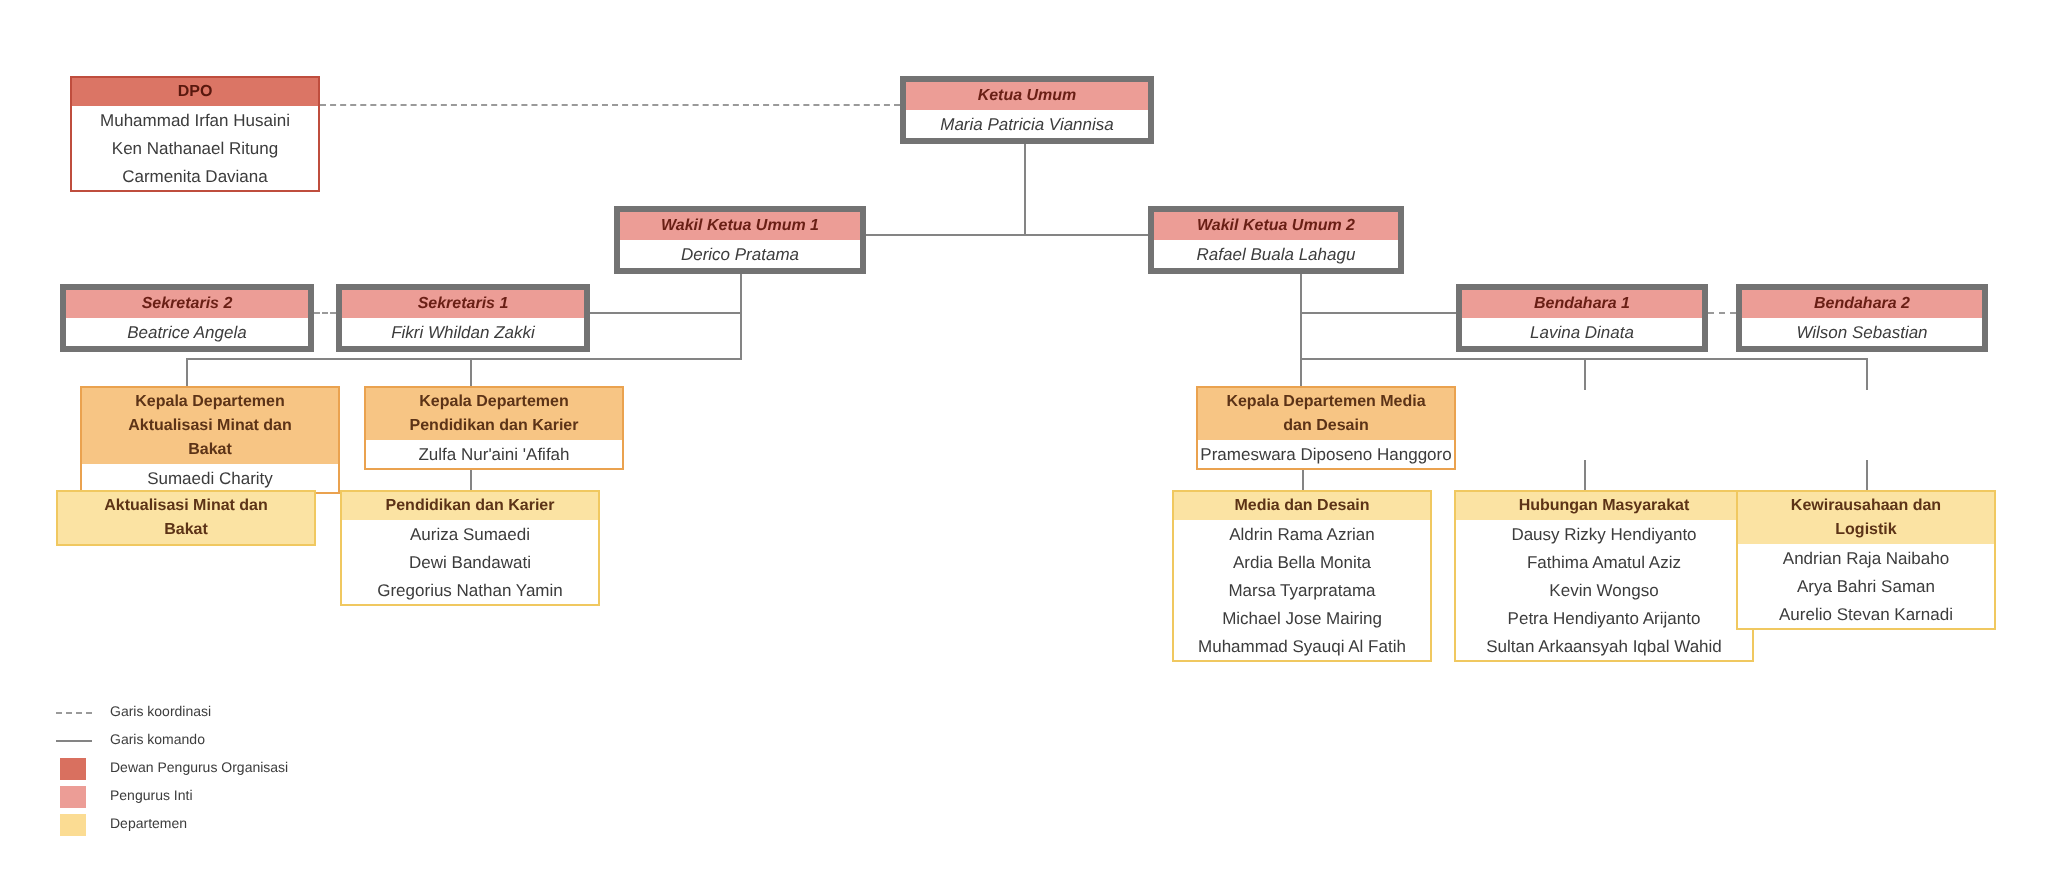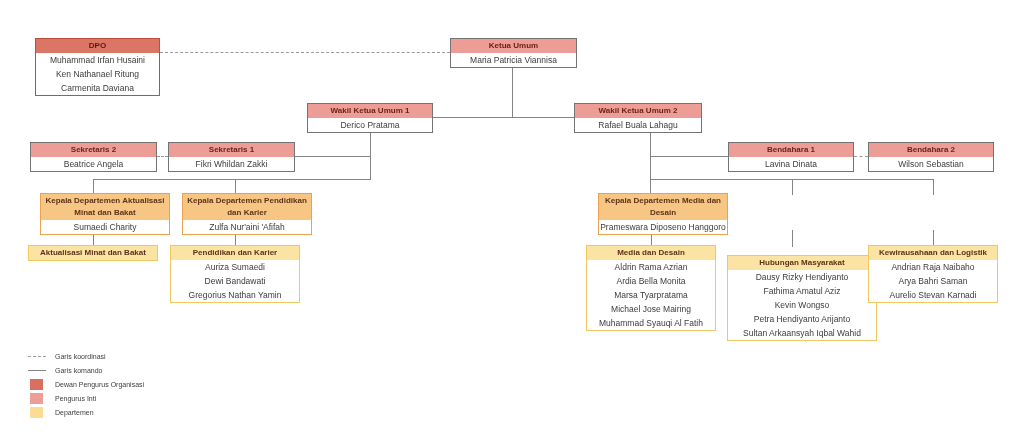--- a/index.html
+++ b/index.html
@@ -3,27 +3,27 @@
 <meta charset="utf-8">
 <style>
   html,body{margin:0;padding:0;background:#fff;}
   #canvas{
     position:relative;width:1024px;height:441px;background:#ffffff;overflow:hidden;
     font-family:"Liberation Sans","DejaVu Sans",sans-serif;
   }
   
   .box{position:absolute;background:#fff;box-sizing:border-box;text-align:center;z-index:2;}
   .box .hdr{
-    font-weight:bold;font-size:8px;line-height:12px;padding:1px 0;
+    font-weight:bold;font-size:8px;line-height:12px;padding:1px 12px;
     min-height:12px;display:flex;align-items:center;justify-content:center;
   }
   .box .row{height:14px;line-height:14px;font-size:8.5px;color:#3c3c3c;white-space:nowrap;overflow:hidden;}
   .box.red    {border:1px solid #bf4d3d;}
   .box.red    .hdr{background:#db7565;color:#59180e;}
-  .box.pink   {border:1px solid #737373;}
+  .box.pink   {border:3px solid #737373;font-style:italic;}
   .box.pink   .hdr{background:#ec9d96;color:#691f15;}
   .box.orange {border:1px solid #eaa24f;margin-left:12px;}
   .box.orange .hdr{background:#f7c584;color:#5c3317;min-height:24px;}
   .box.yellow {border:1px solid #f0c860;}
   .box.yellow .hdr{background:#fbe3a3;color:#5c3317;}
   
   .ln{position:absolute;background:#848484;z-index:1;}
   .dash{position:absolute;border-top:1px dashed #9a9a9a;background:none;z-index:1;}
   
   .legend{position:absolute;left:28px;top:351px;display:flex;flex-direction:column;gap:4px;z-index:2;}
@@ -147,21 +147,21 @@
   <div class="box yellow" style="left:586px;top:245px;width:130px">
     <div class="hdr">Media dan Desain</div>
     <div>
         <div class="row">Aldrin Rama Azrian</div>
         <div class="row">Ardia Bella Monita</div>
         <div class="row">Marsa Tyarpratama</div>
         <div class="row">Michael Jose Mairing</div>
         <div class="row">Muhammad Syauqi Al Fatih</div>
       </div>
   </div>
-  <div class="box yellow" style="left:727px;top:255px;width:150px">
+  <div class="box yellow" style="left:727px;top:245px;width:150px">
     <div class="hdr">Hubungan Masyarakat</div>
     <div>
         <div class="row">Dausy Rizky Hendiyanto</div>
         <div class="row">Fathima Amatul Aziz</div>
         <div class="row">Kevin Wongso</div>
         <div class="row">Petra Hendiyanto Arijanto</div>
         <div class="row">Sultan Arkaansyah Iqbal Wahid</div>
       </div>
   </div>
   <div class="box yellow" style="left:868px;top:245px;width:130px">

